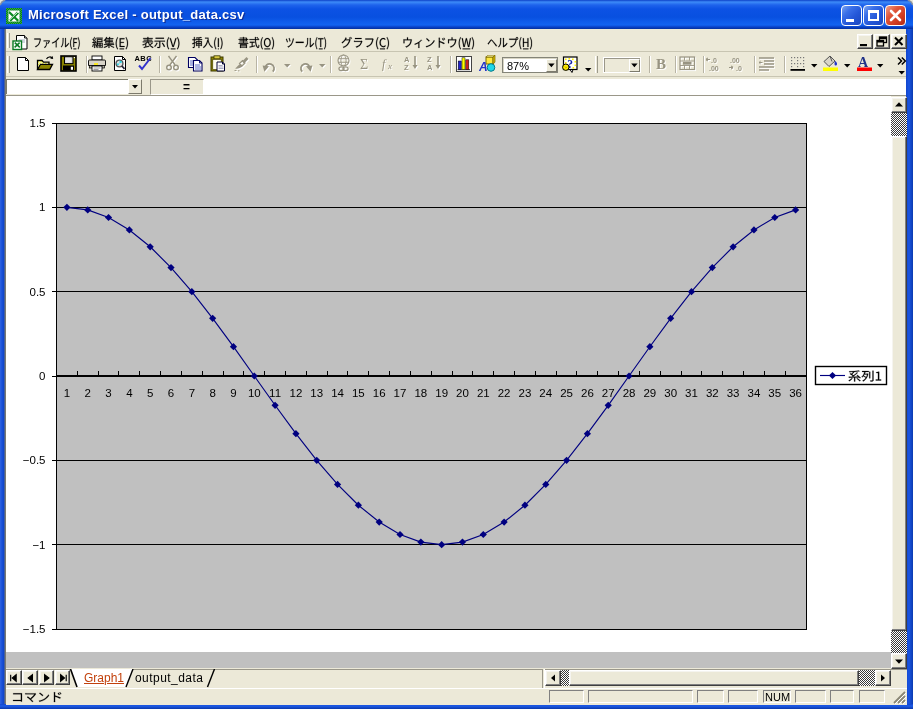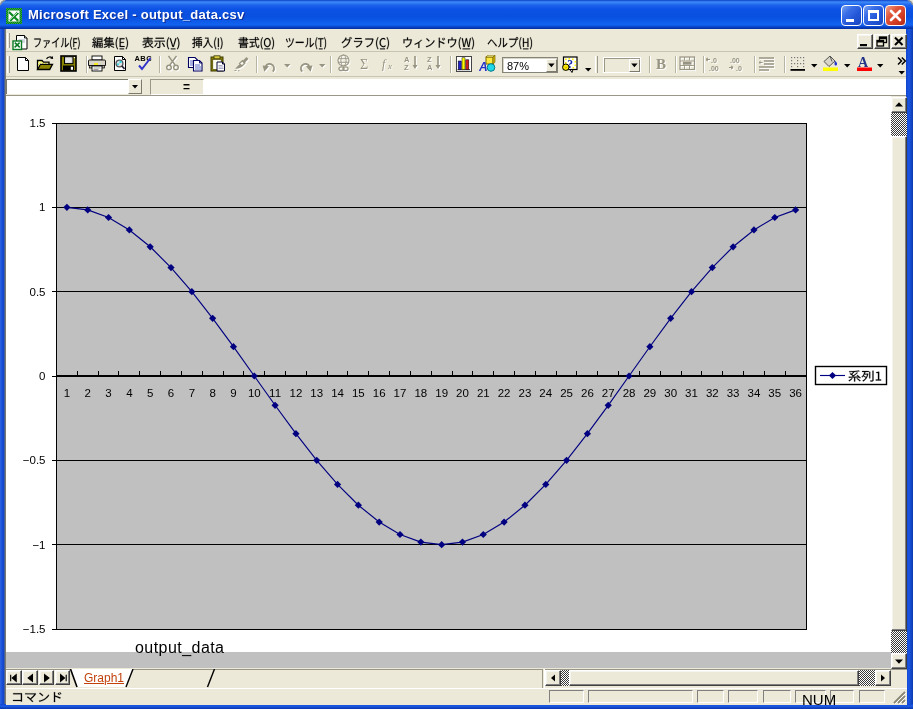--- a/index.html
+++ b/index.html
@@ -555,21 +555,21 @@
       <path d="M4.8 3.8 l4 3.4 -4 3.4 z M10.6 3.8 v6.8" fill="#000" stroke="#000" stroke-width="1.2" stroke-linejoin="miter"></path>
     </svg>
   </div>
 <svg class="abs" style="left:68px;top:668.5px" width="150" height="19" viewBox="0 0 150 19">
 <path d="M2.5 0 L65 0 L58 18 L9 18 Z" fill="#fff"></path>
 <path d="M2.5 0 L9 18" stroke="#000" stroke-width="1.6" fill="none"></path>
 <path d="M65 0 L58 18" stroke="#000" stroke-width="1.4" fill="none"></path>
 <path d="M146.5 0 L139.5 18" stroke="#000" stroke-width="1.4" fill="none"></path>
 </svg>
 <div class="abs" style="left:84px;top:671px;font-size:12px;color:#c2410c;text-decoration:underline">Graph1</div>
-<div class="abs" style="left:135px;top:639px;font-size:16px;letter-spacing:0.45px;color:#000">output_data</div>
+<div class="abs" style="left:135px;top:671px;font-size:12px;letter-spacing:0.45px;color:#000">output_data</div>
 <div class="abs" style="left:542px;top:668.5px;width:3px;height:19px;border-left:1px solid #9a9789;border-right:1px solid #fff;background:#ECE9D8"></div>
 <div class="abs checker" style="left:545px;top:669.5px;width:346px;height:16px"></div>
 <div class="btn3d" style="left:545px;top:669.5px;width:16px;height:16px">
     <svg width="14" height="14" viewBox="0 0 14 14">
       <path d="M9 3.5 l-4 3.5 4 3.5 z" fill="#000"></path>
     </svg>
   </div>
 <div class="btn3d" style="left:875px;top:669.5px;width:16px;height:16px">
     <svg width="14" height="14" viewBox="0 0 14 14">
       <path d="M5 3.5 l4 3.5 -4 3.5 z" fill="#000"></path>
@@ -584,20 +584,20 @@
     </g>
   </svg>
 <div class="sunk" style="left:549px;top:690px;width:35px;height:13px"></div>
 <div class="sunk" style="left:588px;top:690px;width:105px;height:13px"></div>
 <div class="sunk" style="left:697px;top:690px;width:27px;height:13px"></div>
 <div class="sunk" style="left:728px;top:690px;width:30px;height:13px"></div>
 <div class="sunk" style="left:763px;top:690px;width:28px;height:13px"></div>
 <div class="sunk" style="left:795px;top:690px;width:31px;height:13px"></div>
 <div class="sunk" style="left:830px;top:690px;width:24px;height:13px"></div>
 <div class="sunk" style="left:859px;top:690px;width:26px;height:13px"></div>
-<div class="abs" style="left:802px;top:690.5px;font-size:15px;color:#000">NUM</div>
+<div class="abs" style="left:765px;top:690.5px;font-size:11px;color:#000">NUM</div>
 <svg class="abs" style="left:893px;top:691px" width="13" height="13" viewBox="0 0 13 13">
 <g stroke="#8a8775" stroke-width="1.8">
       <path d="M12 1 L1 12 M12 5 L5 12 M12 9 L9 12"></path>
     </g>
 <g stroke="#fff" stroke-width="1">
       <path d="M13 2 L2 13 M13 6 L6 13 M13 10 L10 13"></path>
     </g>
 </svg>
 </body></html>

